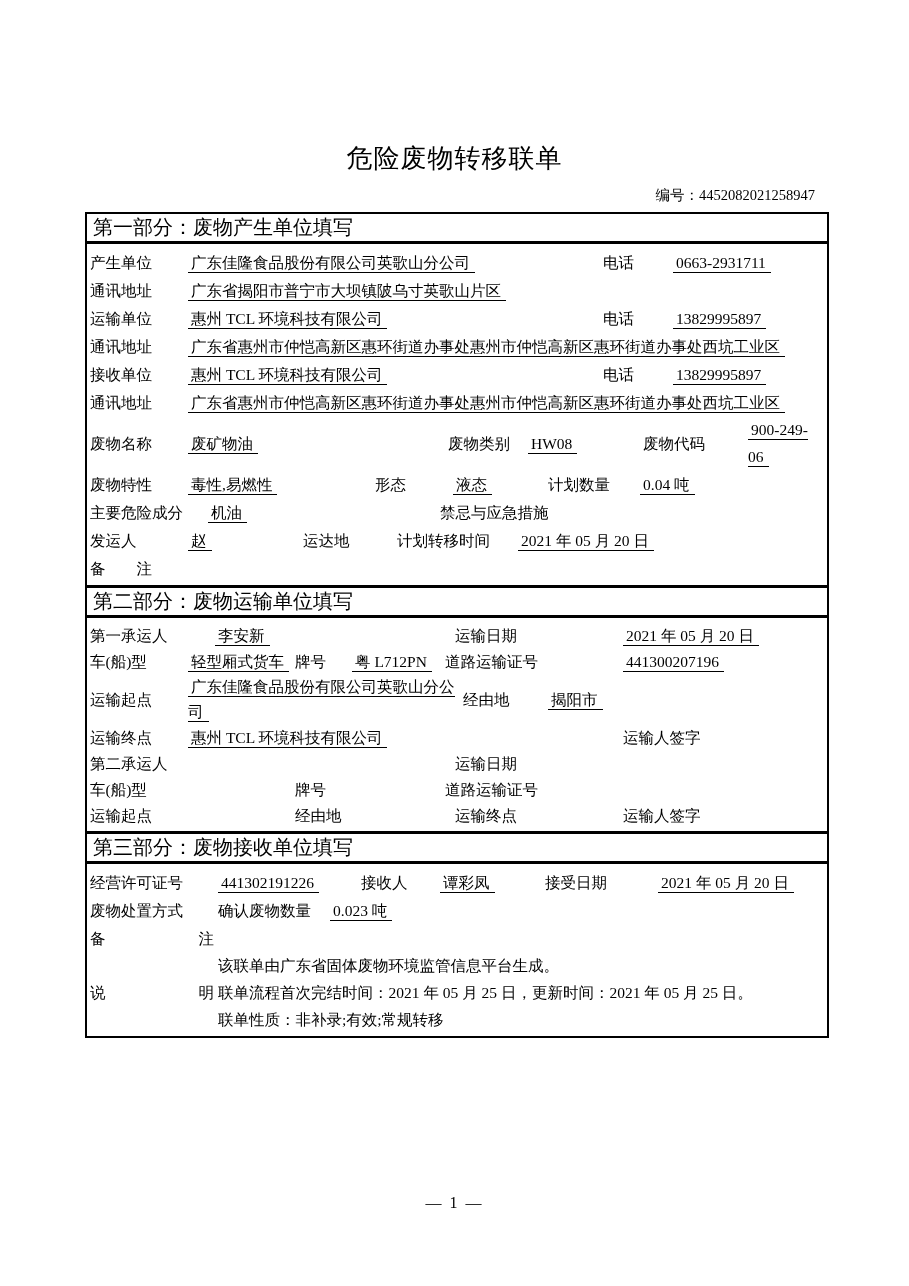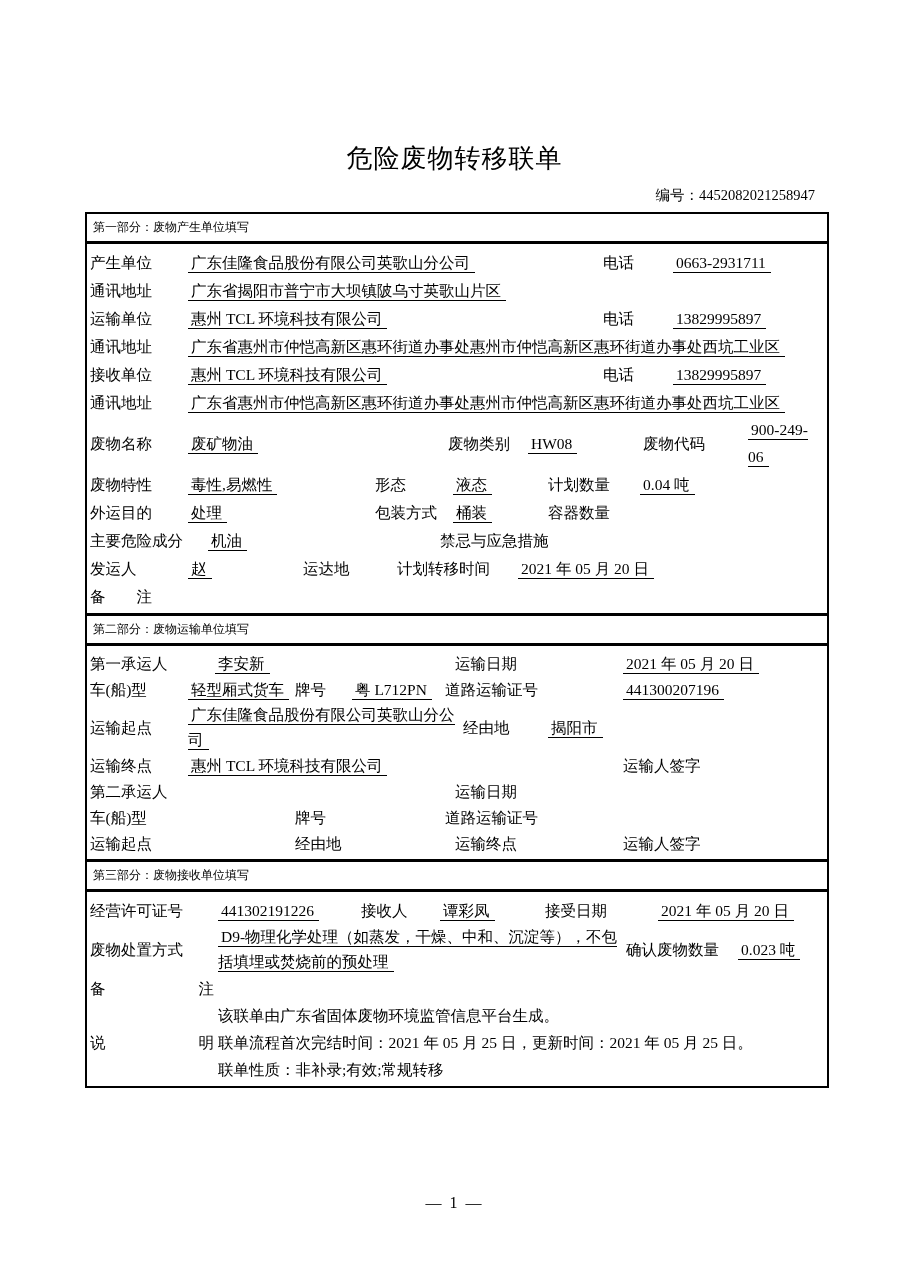--- a/index.html
+++ b/index.html
@@ -15,21 +15,21 @@
     text-align:center;font-size:26px;font-weight:normal;letter-spacing:1px;margin:0;
   }
   .serial{
     position:absolute;top:186px;right:94px;font-size:14.5px;
   }
   .form{
     position:absolute;top:212px;left:85px;width:744px;font-size:15.5px;
   }
   .sec{border:2px solid #000;background:#fff;}
   .sec + .sec{margin-top:-1px;}
-  .sec-h{font-size:12px;line-height:25px;padding:1px 6px;}
+  .sec-h{font-size:20px;line-height:25px;padding:1px 6px;}
   .sec-b{padding:4px 0 3px 0;}
   .r{display:flex;align-items:center;min-height:28px;line-height:27px;padding-left:3px;}
   .s2b .r{min-height:26px;line-height:25px;}
   .c{flex:none;}
   .grow{flex:1;}
   .u{border-bottom:1px solid #000;padding:0 5px 1px 3px;}
   .ml{line-height:25px;}
   .ml .u{line-height:25px;}
   .note-block{flex:1;}
   .note-line{line-height:27px;}
@@ -101,28 +101,20 @@
 
       <div class="r">
         <span class="c" style="width:98px">废物特性</span>
         <span class="c" style="width:187px"><span class="u">毒性,易燃性</span></span>
         <span class="c" style="width:78px">形态</span>
         <span class="c" style="width:95px"><span class="u">液态</span></span>
         <span class="c" style="width:92px">计划数量</span>
         <span class="grow"><span class="u">0.04 吨</span></span>
       </div>
 
-      <div class="r">
-        <span class="c" style="width:98px">外运目的</span>
-        <span class="c" style="width:187px"><span class="u">处理</span></span>
-        <span class="c" style="width:78px">包装方式</span>
-        <span class="c" style="width:95px"><span class="u">桶装</span></span>
-        <span class="c" style="width:92px">容器数量</span>
-        <span class="grow"></span>
-      </div>
 
       <div class="r">
         <span class="c" style="width:118px">主要危险成分</span>
         <span class="c" style="width:232px"><span class="u">机油</span></span>
         <span class="grow">禁忌与应急措施</span>
       </div>
 
       <div class="r">
         <span class="c" style="width:98px">发运人</span>
         <span class="c" style="width:115px"><span class="u">赵</span></span>
@@ -200,21 +192,20 @@
         <span class="c" style="width:128px">经营许可证号</span>
         <span class="c" style="width:143px"><span class="u">441302191226</span></span>
         <span class="c" style="width:79px">接收人</span>
         <span class="c" style="width:105px"><span class="u">谭彩凤</span></span>
         <span class="c" style="width:113px">接受日期</span>
         <span class="grow"><span class="u">2021 年 05 月 20 日</span></span>
       </div>
 
       <div class="r">
         <span class="c" style="width:128px">废物处置方式</span>
-        <span class="c ml" style="width:408px"><span class="u">D9-物理化学处理（如蒸发，干燥、中和、沉淀等），不包括填埋或焚烧前的预处理</span></span>
         <span class="c" style="width:112px">确认废物数量</span>
         <span class="grow"><span class="u">0.023 吨</span></span>
       </div>
 
       <div class="r">
         <span class="c">备　　　　　　注</span>
       </div>
 
       <div class="r">
         <span class="c" style="width:128px">说　　　　　　明</span>

